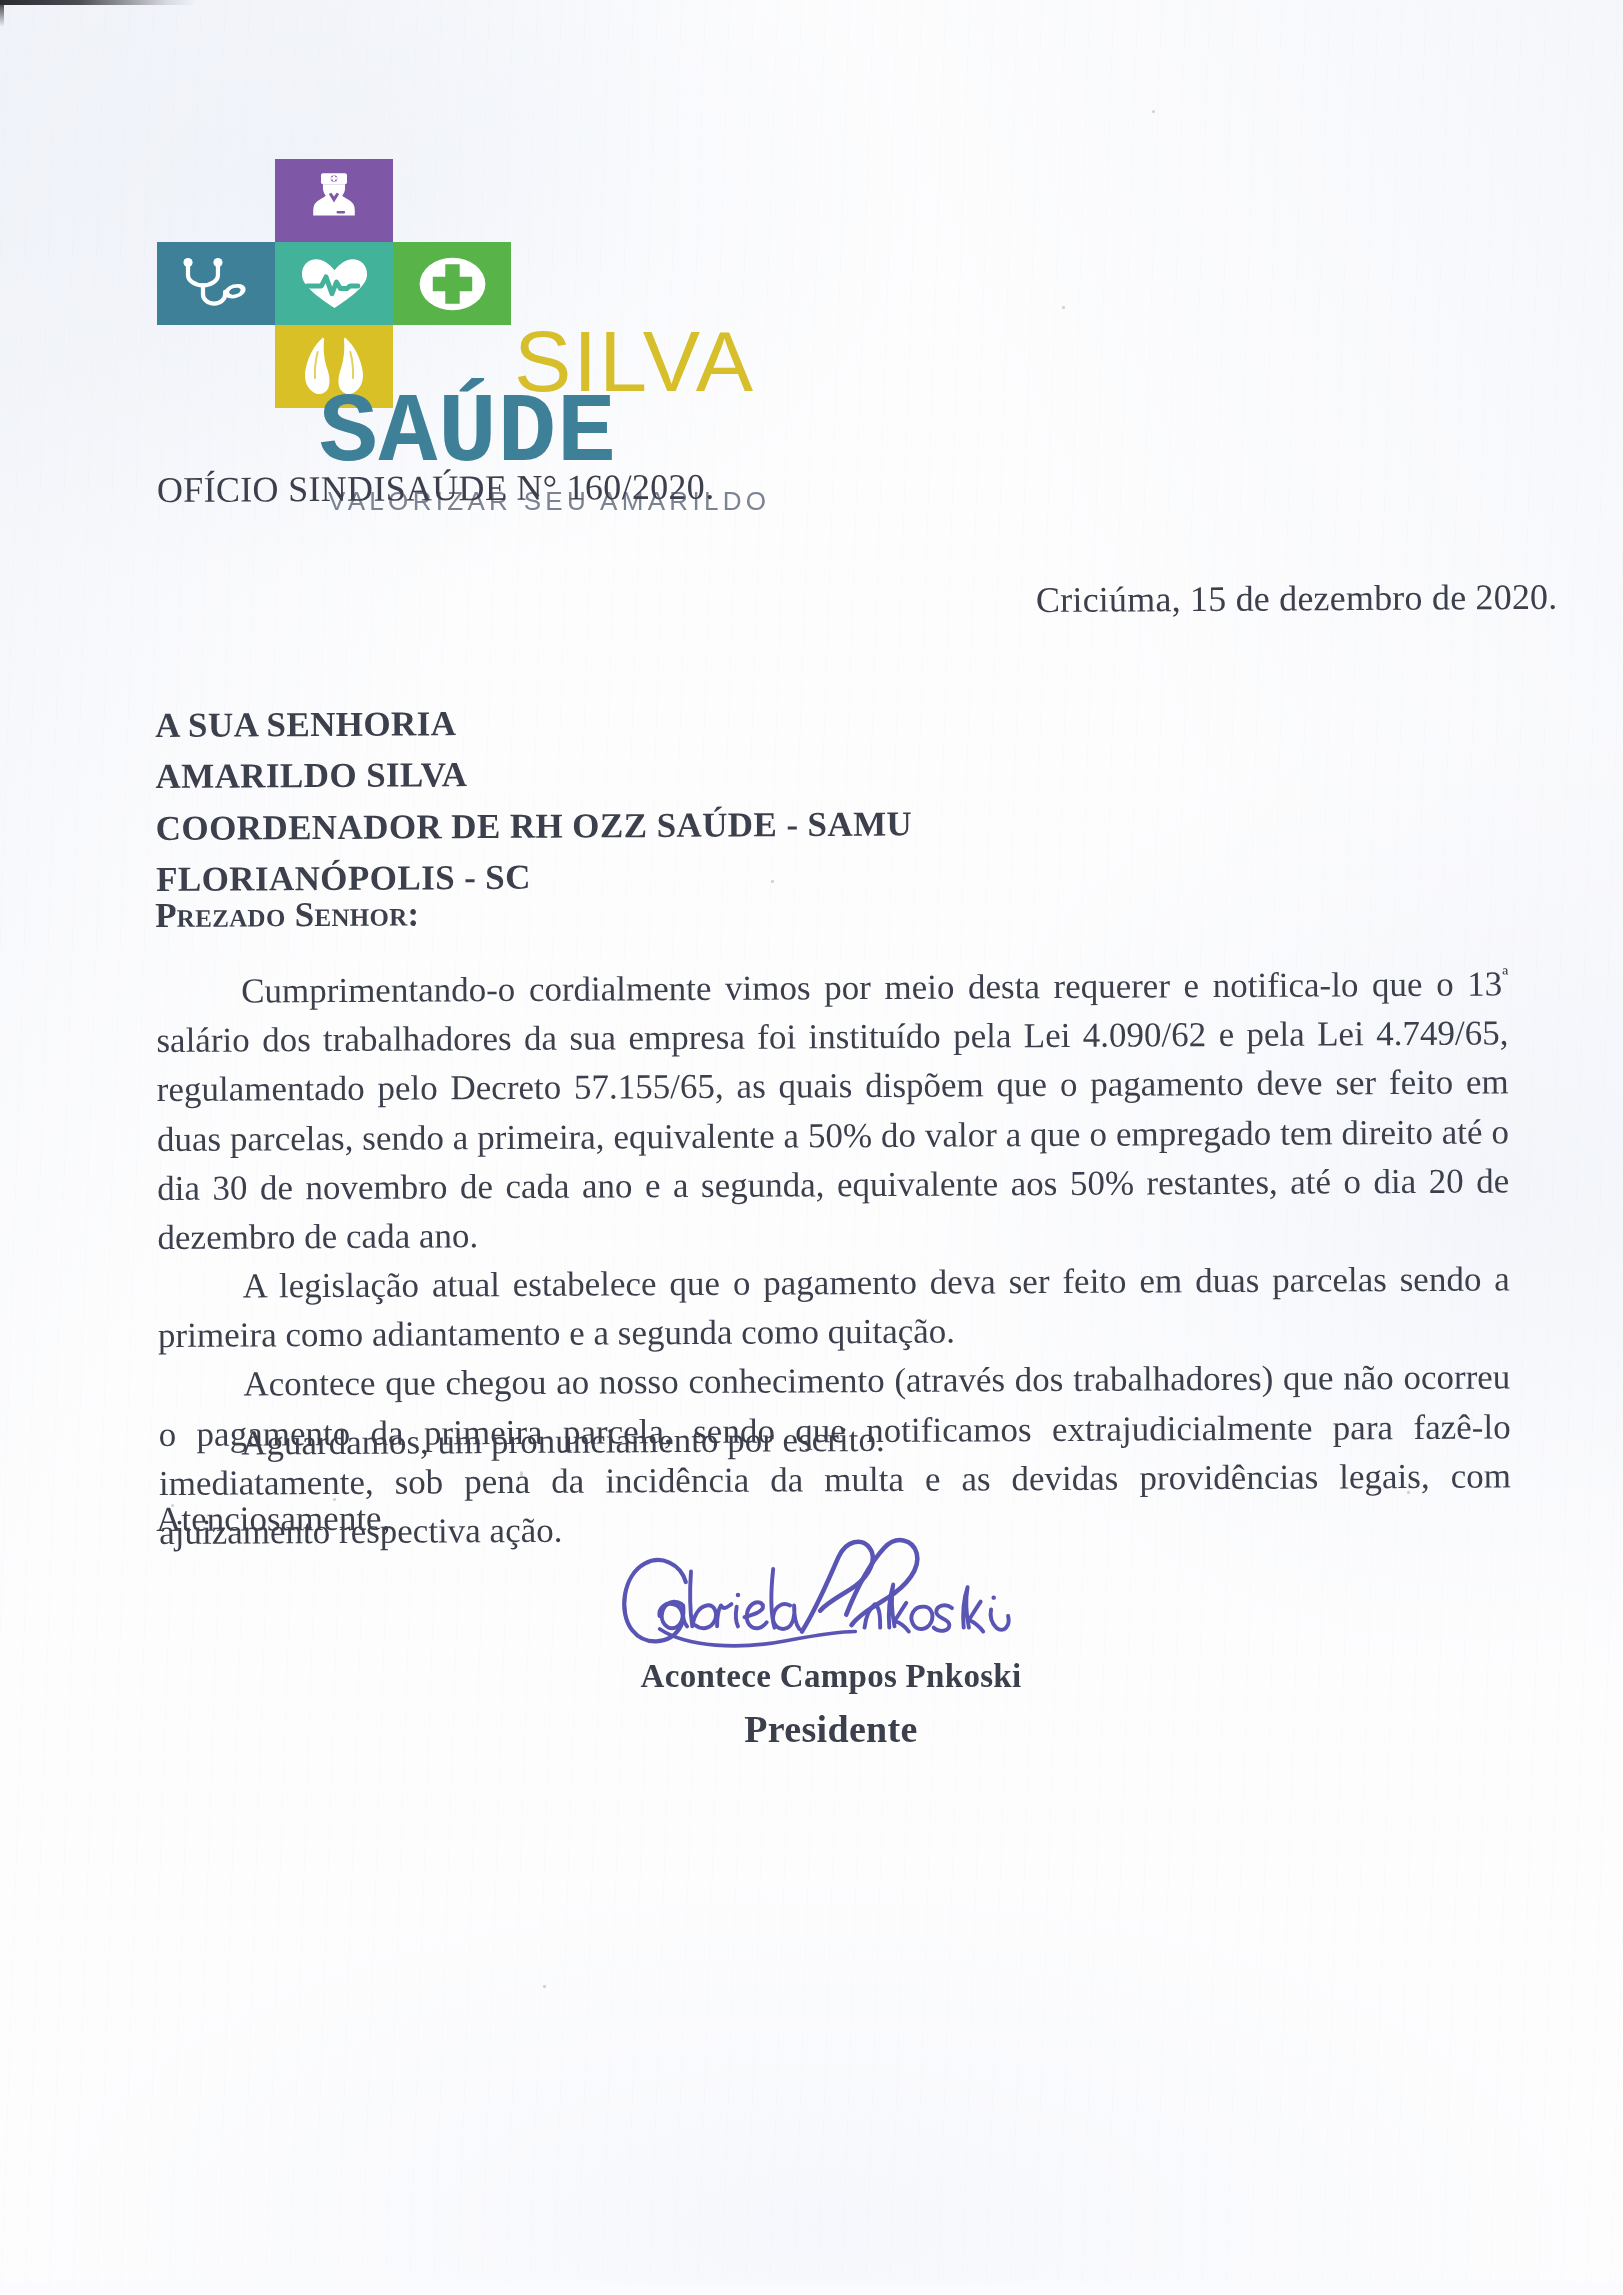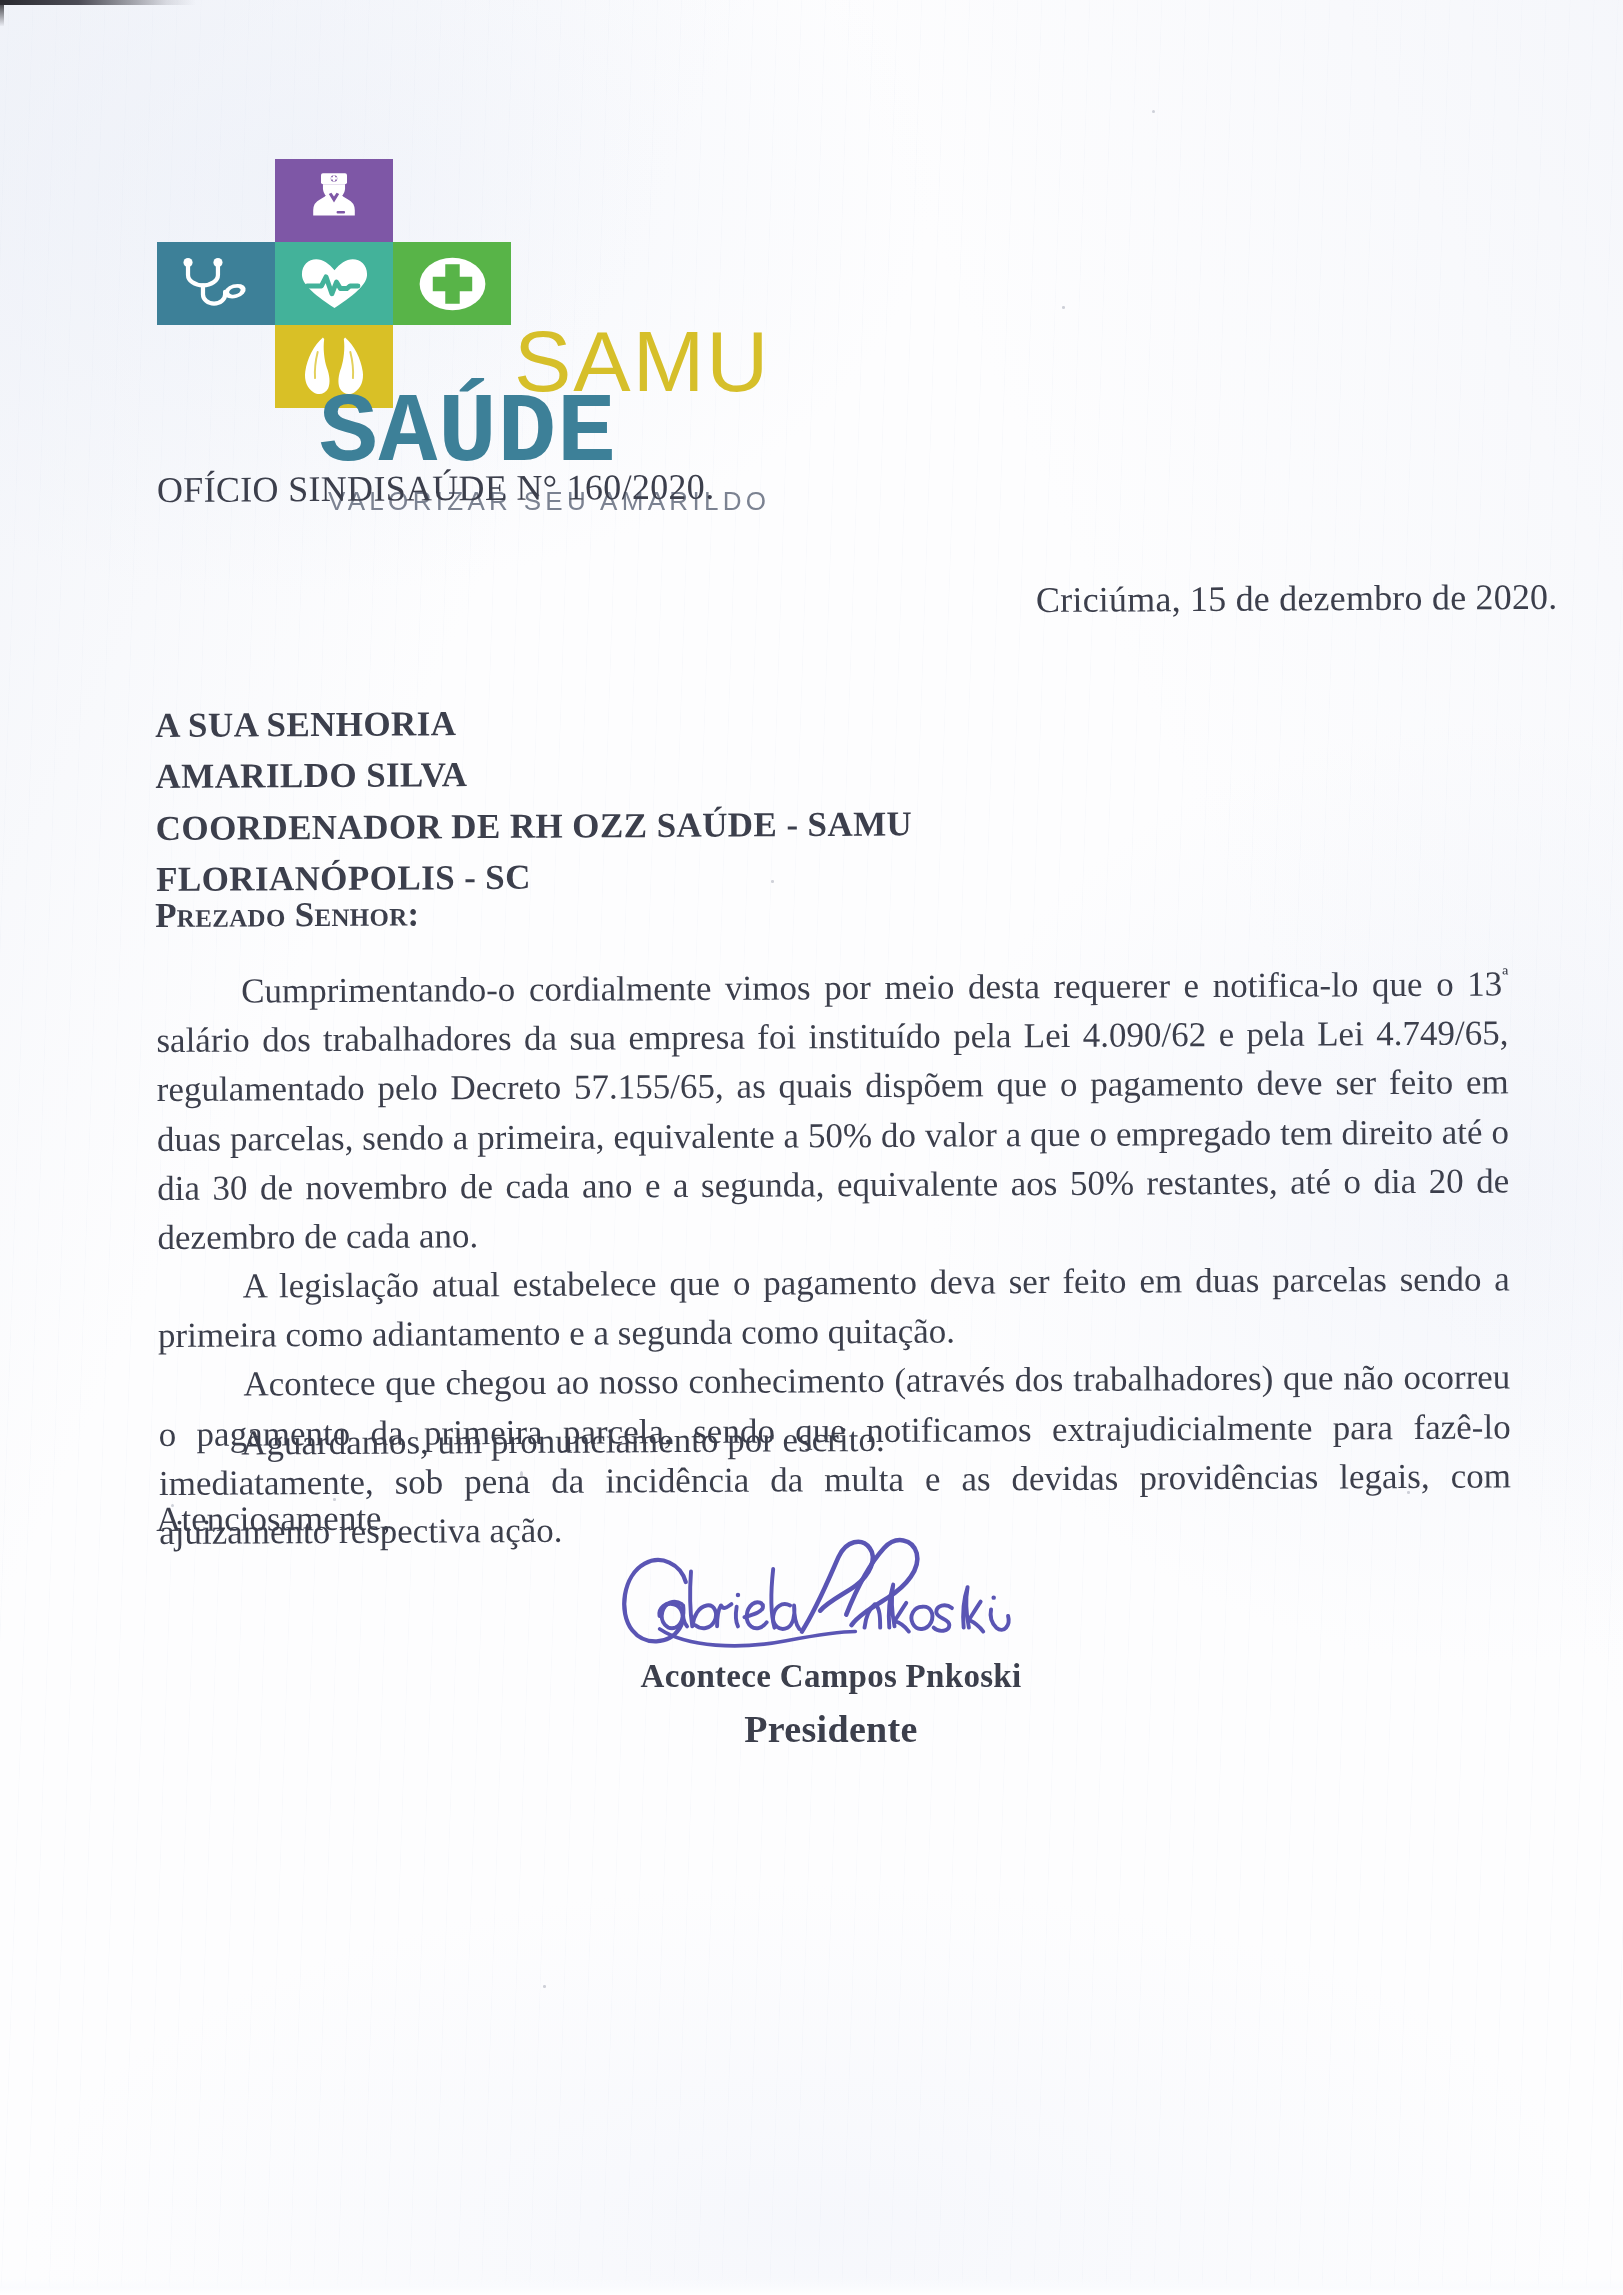--- a/index.html
+++ b/index.html
@@ -335,21 +335,21 @@
       <div class="tile tile-hands" style="background:#d9c026;">
         <svg width="80" height="64" viewBox="0 0 122 98" aria-hidden="true">
           <path d="M44 4 C30 16 20 36 17 56 C15 70 20 82 30 88 C38 93 48 90 52 82 C56 73 54 60 50 50 C46 38 44 20 46 6 z" fill="#ffffff"></path>
           <path d="M78 4 C92 16 102 36 105 56 C107 70 102 82 92 88 C84 93 74 90 70 82 C66 73 68 60 72 50 C76 38 78 20 76 6 z" fill="#ffffff"></path>
           <path d="M36 26 C33 38 31 52 32 66" fill="none" stroke="#d9c026" stroke-width="3" stroke-linecap="round" opacity="0.75"></path>
           <path d="M86 26 C89 38 91 52 90 66" fill="none" stroke="#d9c026" stroke-width="3" stroke-linecap="round" opacity="0.75"></path>
         </svg>
       </div>
     </div>
 
-    <div class="logo-sindi" style="color:#d6bf2a;">SAMU</div>
+    <div class="logo-sindi" style="color:#d6bf2a;">SILVA</div>
 
     <div class="logo-saude" style="color:#3d8098;">SAÚDE</div>
 
     <div class="logo-tagline" style="color:#7b8291;">
       <div>VALORIZAR SEU AMARILDO</div>
     </div>
   </div>
 
   <div class="oficio-line doc-text">OFÍCIO SINDISAÚDE N° 160/2020.</div>
 

